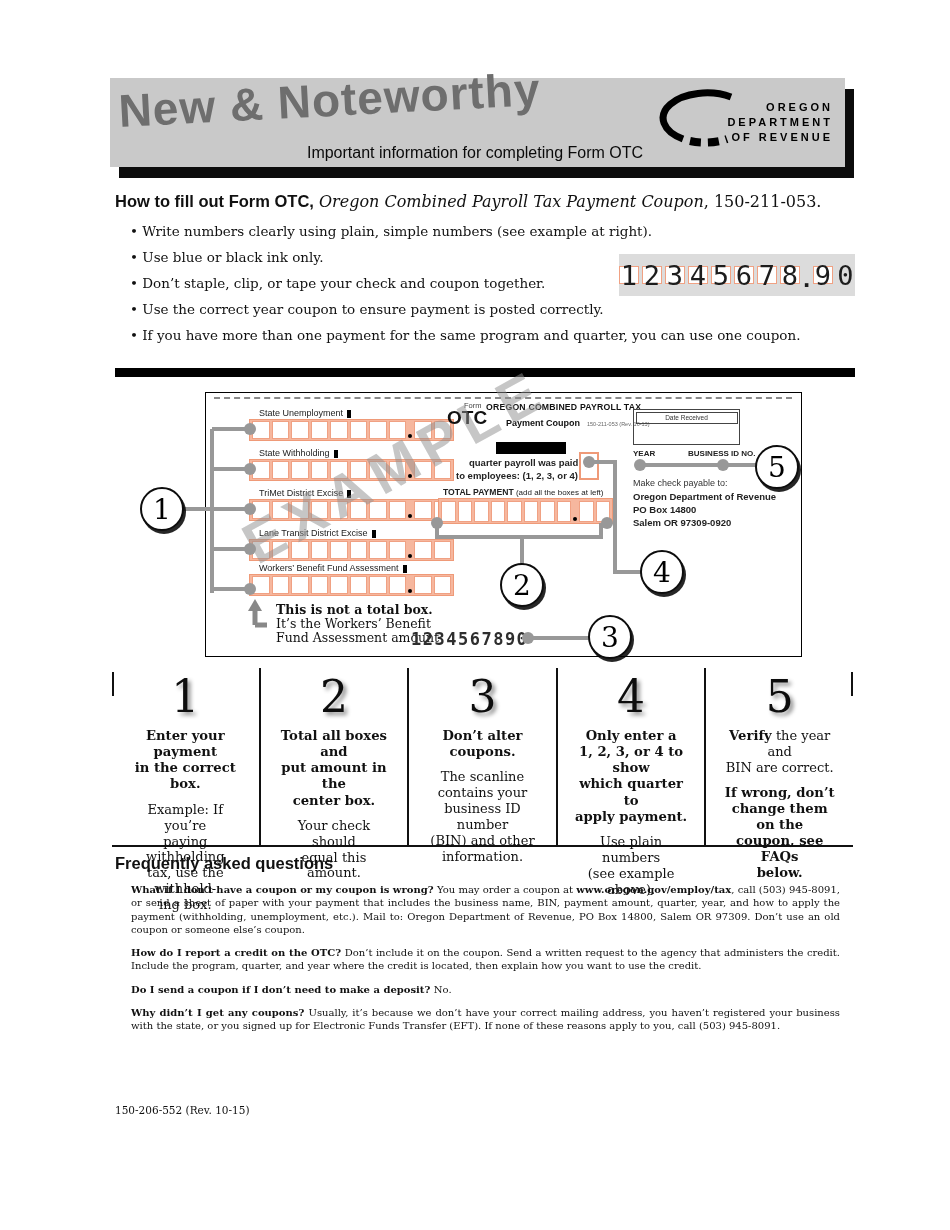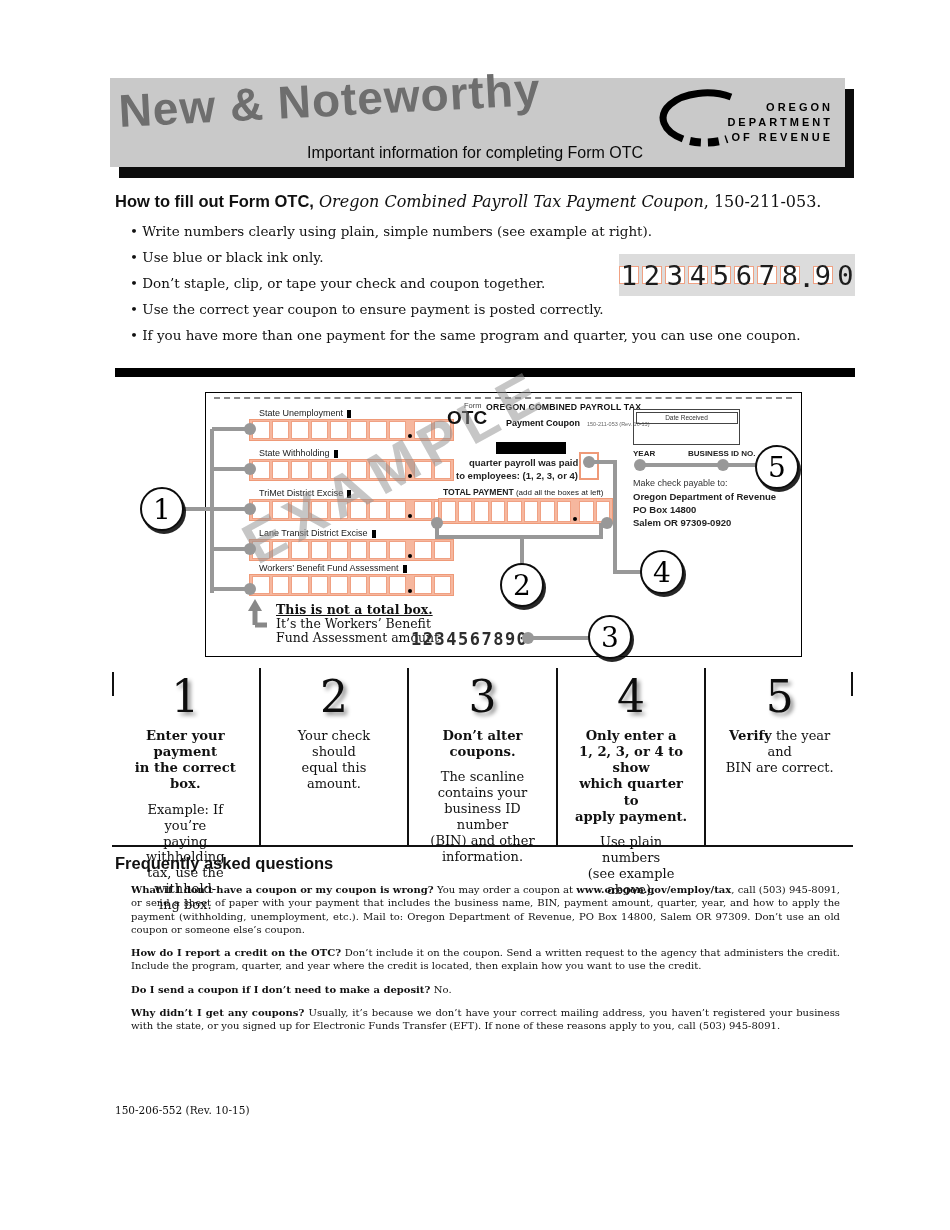--- a/index.html
+++ b/index.html
@@ -75,21 +75,21 @@
   .date-box{position:absolute;left:427px;top:16px;width:105px;height:34px;border:1.2px solid #444;}
   .date-box .dr{margin:1.5px;border:1px solid #444;height:10px;text-align:center;
           font-family:"Liberation Sans",sans-serif;font-size:6.5px;color:#333;line-height:10px;}
   .year-label{position:absolute;left:427px;top:56px;font-family:"Liberation Sans",sans-serif;font-weight:bold;font-size:8px;color:#222;}
   .bin-label{position:absolute;left:482px;top:56px;font-family:"Liberation Sans",sans-serif;font-weight:bold;font-size:8px;color:#222;}
   .payable{position:absolute;left:427px;top:84px;font-family:"Liberation Sans",sans-serif;font-size:9px;color:#333;line-height:13px;}
   .payable .pb{font-weight:bold;font-size:9.5px;color:#222;}
   
   .note-arrow{position:absolute;left:41px;top:206px;}
   .note{position:absolute;left:70px;top:210px;font-size:12.5px;line-height:14px;color:#111;}
-  .note .nb{font-weight:bold;text-decoration:underline;}
+  .note .nb{font-weight:bold;}
   .scanline{position:absolute;left:205px;top:236px;font-family:"DejaVu Sans Mono",monospace;
           font-weight:bold;font-size:17px;letter-spacing:1.5px;color:#2e2e2e;}
   
   .cline{position:absolute;background:#989898;z-index:5;}
   .cdot{position:absolute;width:12px;height:12px;border-radius:50%;background:#989898;z-index:5;}
   .callout{position:absolute;width:44px;height:44px;border-radius:50%;background:#fff;border:2.5px solid #0d0d0d;
           box-shadow:2px 3px 0 rgba(0,0,0,.85);display:flex;align-items:center;justify-content:center;
           font-family:"DejaVu Serif",serif;font-size:28px;color:#000;z-index:6;box-sizing:border-box;}
 
   
@@ -360,20 +360,23 @@
         <p class="step-p"><b>Enter your payment
 in the correct box.</b><span></span></p>
         <p class="step-p"><b></b><span>Example: If you’re
 paying withholding
 tax, use the withhold-
 ing box.</span></p>
       </div>
 
       <div class="step">
         <div class="step-num">2</div>
+        <p class="step-p"><b>Total all boxes and
+put amount in the
+center box.</b><span></span></p>
         <p class="step-p"><b></b><span>Your check should
 equal this amount.</span></p>
       </div>
 
       <div class="step">
         <div class="step-num">3</div>
         <p class="step-p"><b>Don’t alter coupons.</b><span></span></p>
         <p class="step-p"><b></b><span>The scanline
 contains your
 business ID number
@@ -388,20 +391,24 @@
 which quarter to
 apply payment.</b><span></span></p>
         <p class="step-p"><b></b><span>Use plain numbers
 (see example above).</span></p>
       </div>
 
       <div class="step">
         <div class="step-num">5</div>
         <p class="step-p"><b>Verify</b><span> the year and
 BIN are correct.</span></p>
+        <p class="step-p"><b>If wrong, don’t
+change them on the
+coupon, see FAQs
+below.</b><span></span></p>
       </div>
     </div>
 
   <div class="faq">
     <h2 class="faq-heading">Frequently asked questions</h2>
     <p><b>What if I don’t have a coupon or my coupon is wrong? </b><span>You may order a coupon at </span><b>www.oregon.gov/employ/tax</b><span>, call (503) 945-8091, or send a sheet of paper with your payment that includes the business name, BIN, payment amount, quarter, year, and how to apply the payment (withholding, unemployment, etc.). Mail to: Oregon Department of Revenue, PO Box 14800,  Salem OR 97309. Don’t use an old coupon or someone else’s coupon.</span></p>
     <p><b>How do I report a credit on the OTC? </b><span>Don’t include it on the coupon. Send a written request to the agency that administers the credit. Include the program, quarter, and year where the credit is located, then explain how you want to use the credit.</span></p>
     <p class="short"><b>Do I send a coupon if I don’t need to make a deposit? </b><span>No.</span></p>
     <p><b>Why didn’t I get any coupons? </b><span>Usually, it’s because we don’t have your correct mailing address, you haven’t registered your business with the state, or you signed up for Electronic Funds Transfer (EFT). If none of these reasons apply to you, call (503) 945-8091.</span></p>
   </div>

